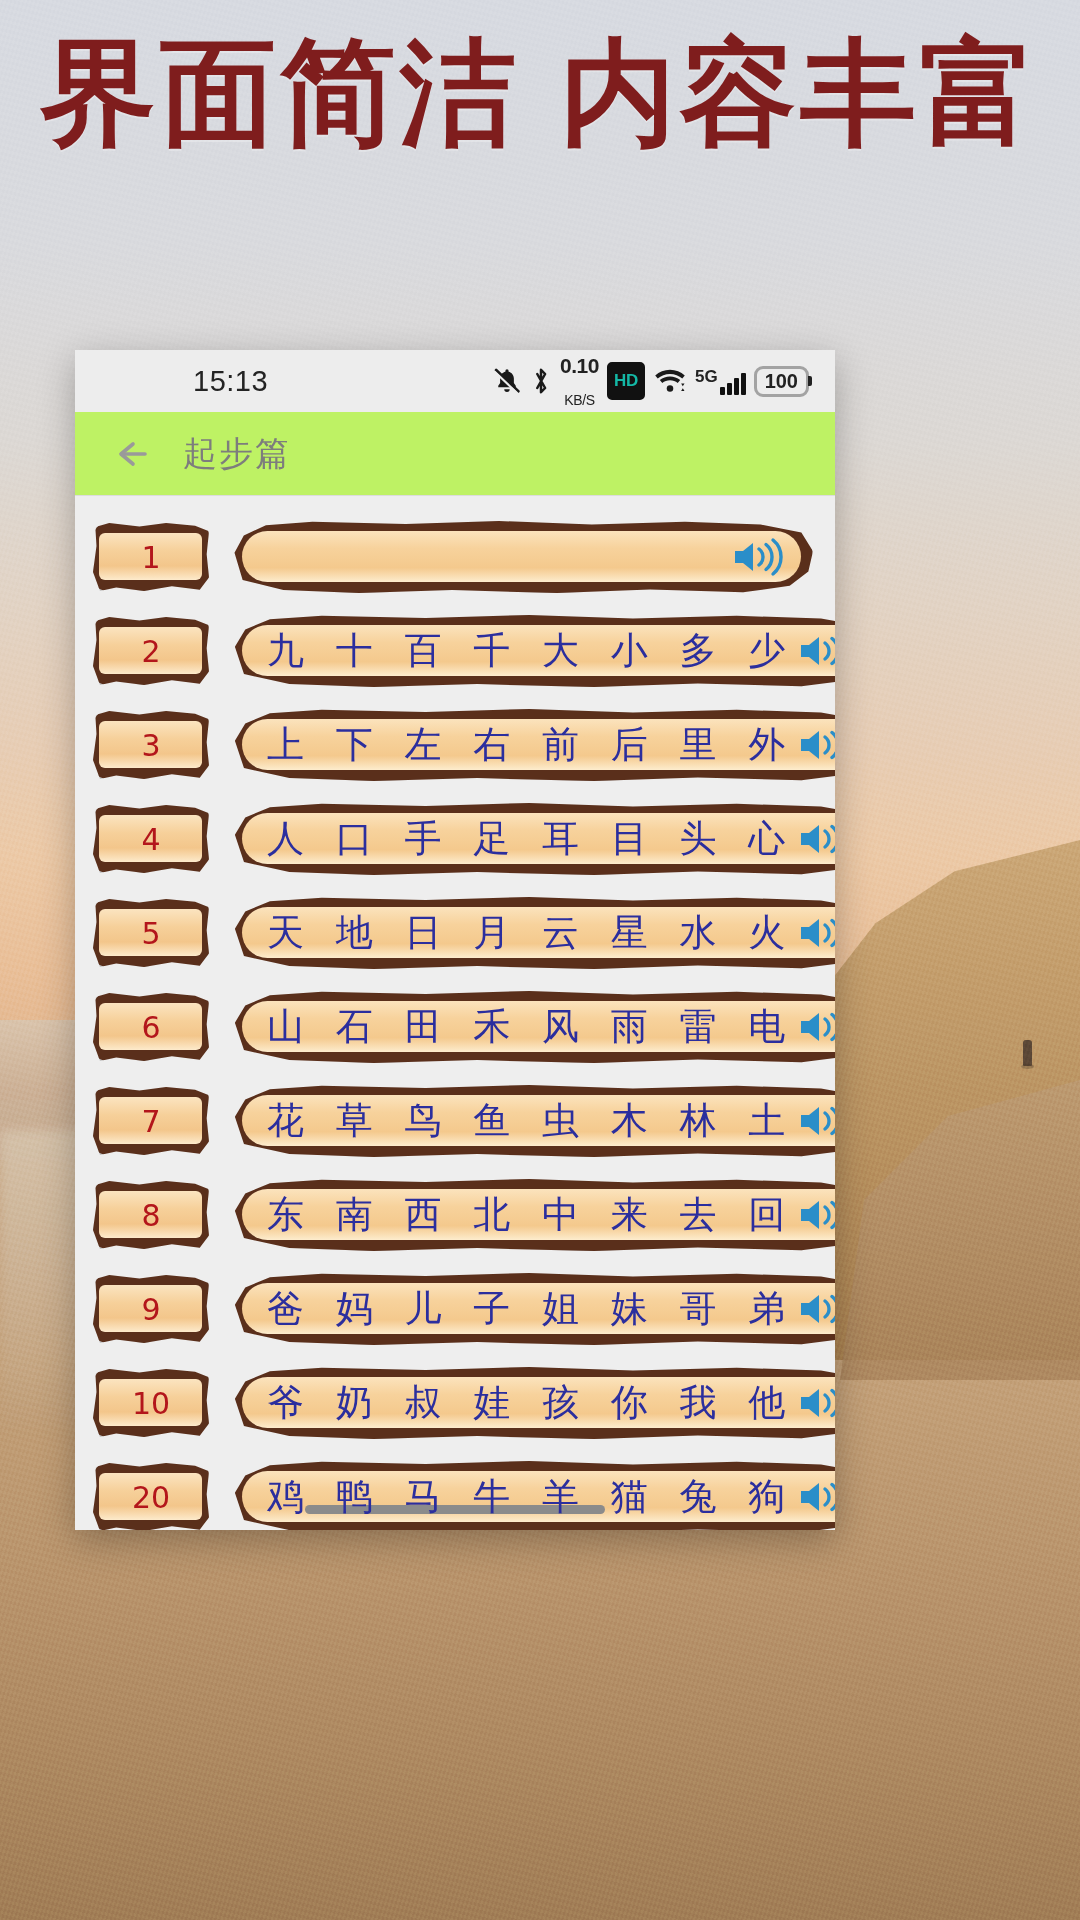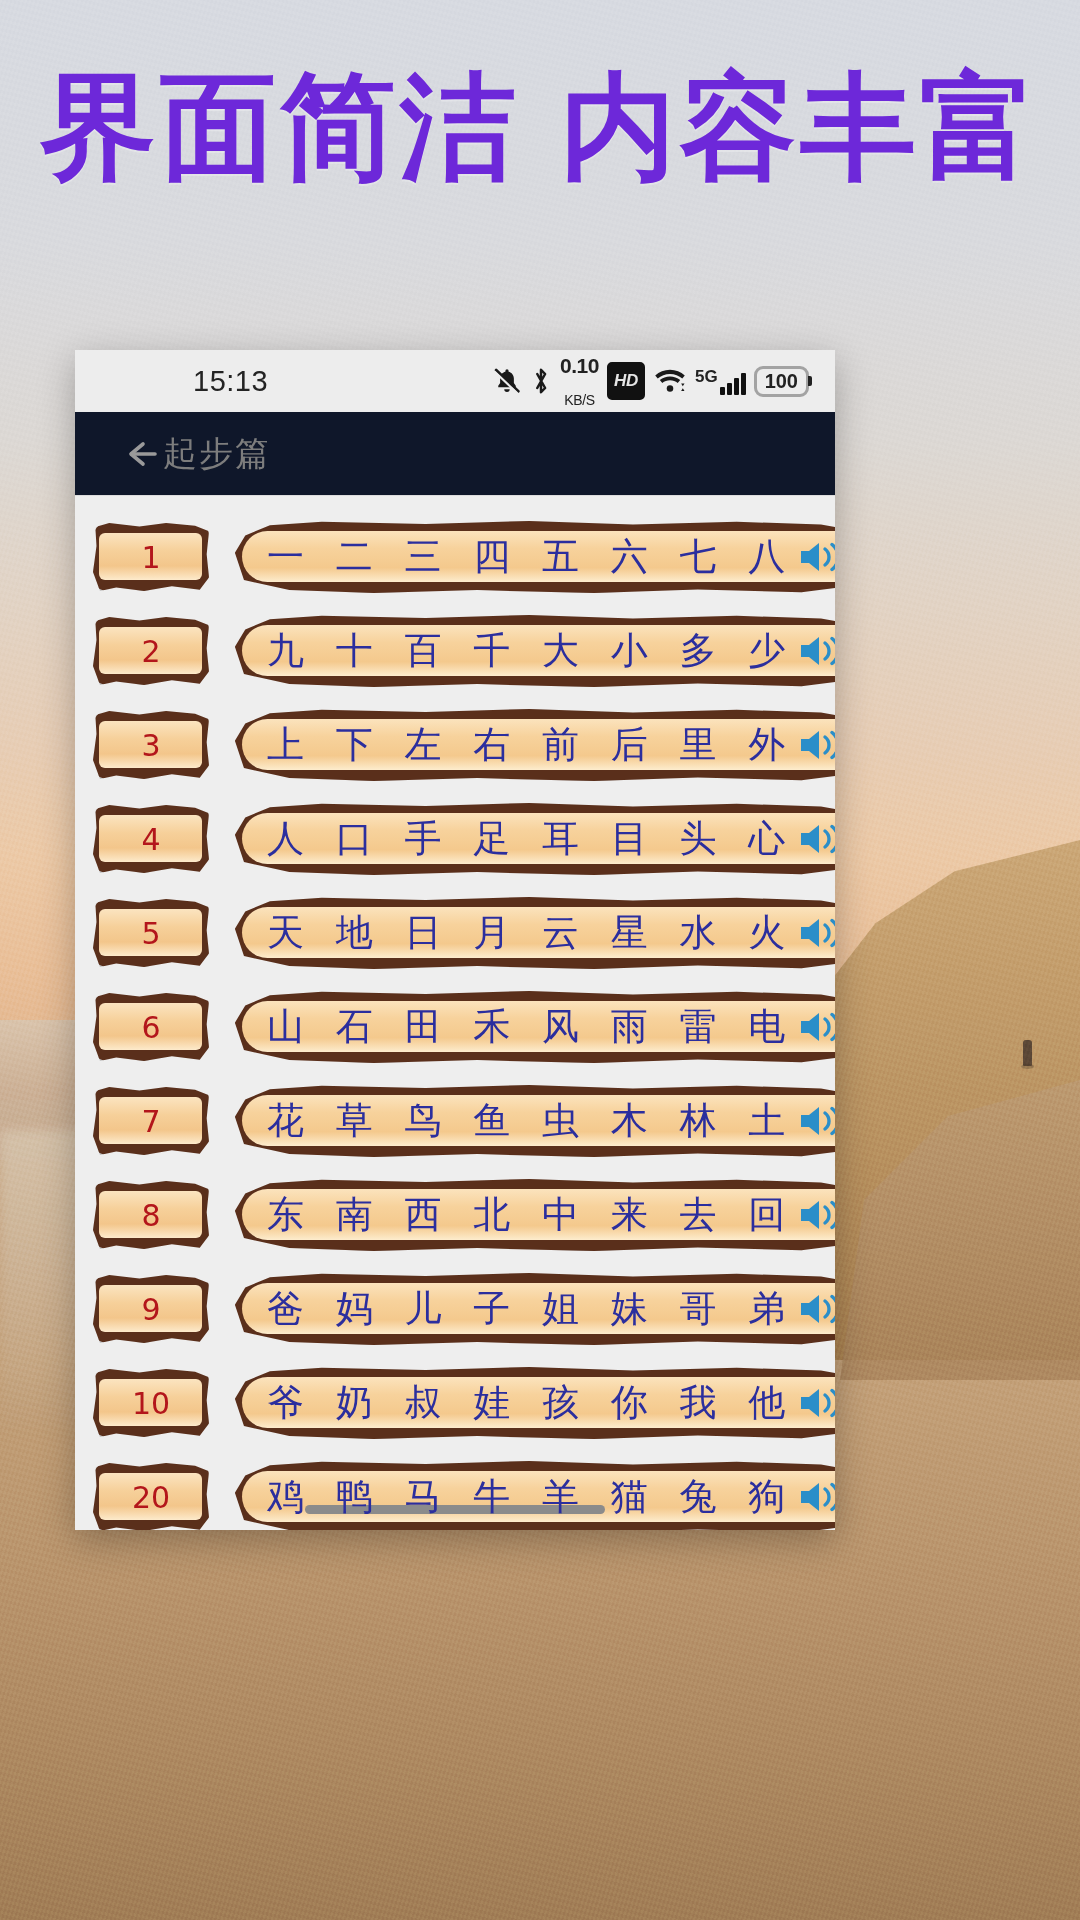--- a/index.html
+++ b/index.html
@@ -68,27 +68,27 @@
     background:#4a3a2e; border-radius:3px 3px 1px 1px; opacity:.85;
   }
   #bg .person:after{
     content:""; position:absolute; left:-2px; top:24px; width:13px; height:5px;
     background:rgba(60,45,34,.35); border-radius:50%;
   }
 
   
   .promo { position:absolute; left:0; right:0; top:0; z-index:2; text-align:center; }
   .headline {
-    margin-top:62px;
+    margin-top:28px;
     font-family:"DejaVu Sans","Liberation Sans",sans-serif;
     font-weight:bold;
     font-size:116px;
     line-height:1.12;
     letter-spacing:4px;
-    color:#6d28d9;
+    color:#7f1d1d;
     text-shadow:0 2px 0 rgba(255,255,255,.28);
   }
   .headline .gap { display:inline-block; width:40px; }
   .subtitle {
     margin-top:16px;
     font-family:"DejaVu Serif","Liberation Serif",serif;
     font-weight:bold;
     font-size:50px;
     letter-spacing:2px;
     color:#b03a38;
@@ -117,24 +117,23 @@
   .sb-time {
     font-size:29px; font-weight:500; color:#232323;
     margin-left:118px; letter-spacing:.5px;
   }
   .sb-right { margin-left:auto; display:flex; align-items:center; gap:8px; }
   .sb-icon { display:flex; align-items:center; }
   .net-speed { display:flex; flex-direction:column; align-items:center; line-height:1; }
   .net-speed .n { font-size:21px; font-weight:bold; letter-spacing:-.5px; }
   .net-speed .u { font-size:14px; font-weight:normal; letter-spacing:-.3px; margin-top:17px;}
   .hd-badge {
-    border:3px solid #111; border-radius:5px; background:#111; color:#e5e5e5;
+    border:3px solid #111; border-radius:5px; background:#111; color:#14b8a6;
     font-size:17px; font-weight:bold; padding:7px 4px; line-height:1.05;
     letter-spacing:-.3px;
-    font-style:italic;
   }
   .fiveg { display:flex; align-items:flex-end; gap:2px; }
   .fiveg .lab { font-size:17px; font-weight:bold; line-height:1; margin-bottom:10px;text-align:right; }
   .bars { display:flex; align-items:flex-end; gap:2px; height:22px; }
   .bars i { width:5px; background:#111; border-radius:1px; display:block; }
   .bars i:nth-child(1){height:8px;}
   .bars i:nth-child(2){height:12px;}
   .bars i:nth-child(3){height:17px;}
   .bars i:nth-child(4){height:22px;}
   .battery {
@@ -142,23 +141,23 @@
     font-size:20px; font-weight:bold; color:#222; position:relative;
   }
   .battery:after{
     content:""; position:absolute; right:-6px; top:50%; transform:translateY(-50%);
     width:4px; height:10px; background:#222; border-radius:0 2px 2px 0;
   }
 
   
   .appbar {
     height:84px; flex:0 0 84px;
-    background:#0f172a;
+    background:#bef264;
     display:flex; align-items:center;
-    padding-left:44px; 
+    padding-left:34px; gap:30px;
     border-bottom:1px solid #dcdcdc;
   }
   .back-arrow { width:44px; height:44px; display:block; }
   .appbar-title {
     font-size:34px; color:#7d7d7d; letter-spacing:2px;
     font-family:"DejaVu Sans","Liberation Sans",sans-serif;
   }
 
   
   .list {
@@ -324,21 +323,20 @@
 
     <div class="row">
       <div class="badge">
         <div class="ink"></div>
         <div class="face"></div>
         <span class="num">1</span>
       </div>
       <div class="pill">
         <div class="ink"></div>
         <div class="face"></div>
-        <span class="pill-text">一 二 三 四 五 六 七 八</span>
         <span class="speaker">
           <svg width="54" height="42" viewBox="0 0 54 42">
             <path d="M6 15 h8 L24 7 v28 L14 27 H6 z" fill="#2a8ec9"></path>
             <path d="M30 13 a10 10 0 0 1 0 16" fill="none" stroke="#2a8ec9" stroke-width="3.4" stroke-linecap="round"></path>
             <path d="M37 8.5 a16 16 0 0 1 0 25" fill="none" stroke="#2a8ec9" stroke-width="3.4" stroke-linecap="round"></path>
             <path d="M44 4 a22 22 0 0 1 0 34" fill="none" stroke="#2a8ec9" stroke-width="3.4" stroke-linecap="round"></path>
           </svg>
         </span>
       </div>
     </div>

